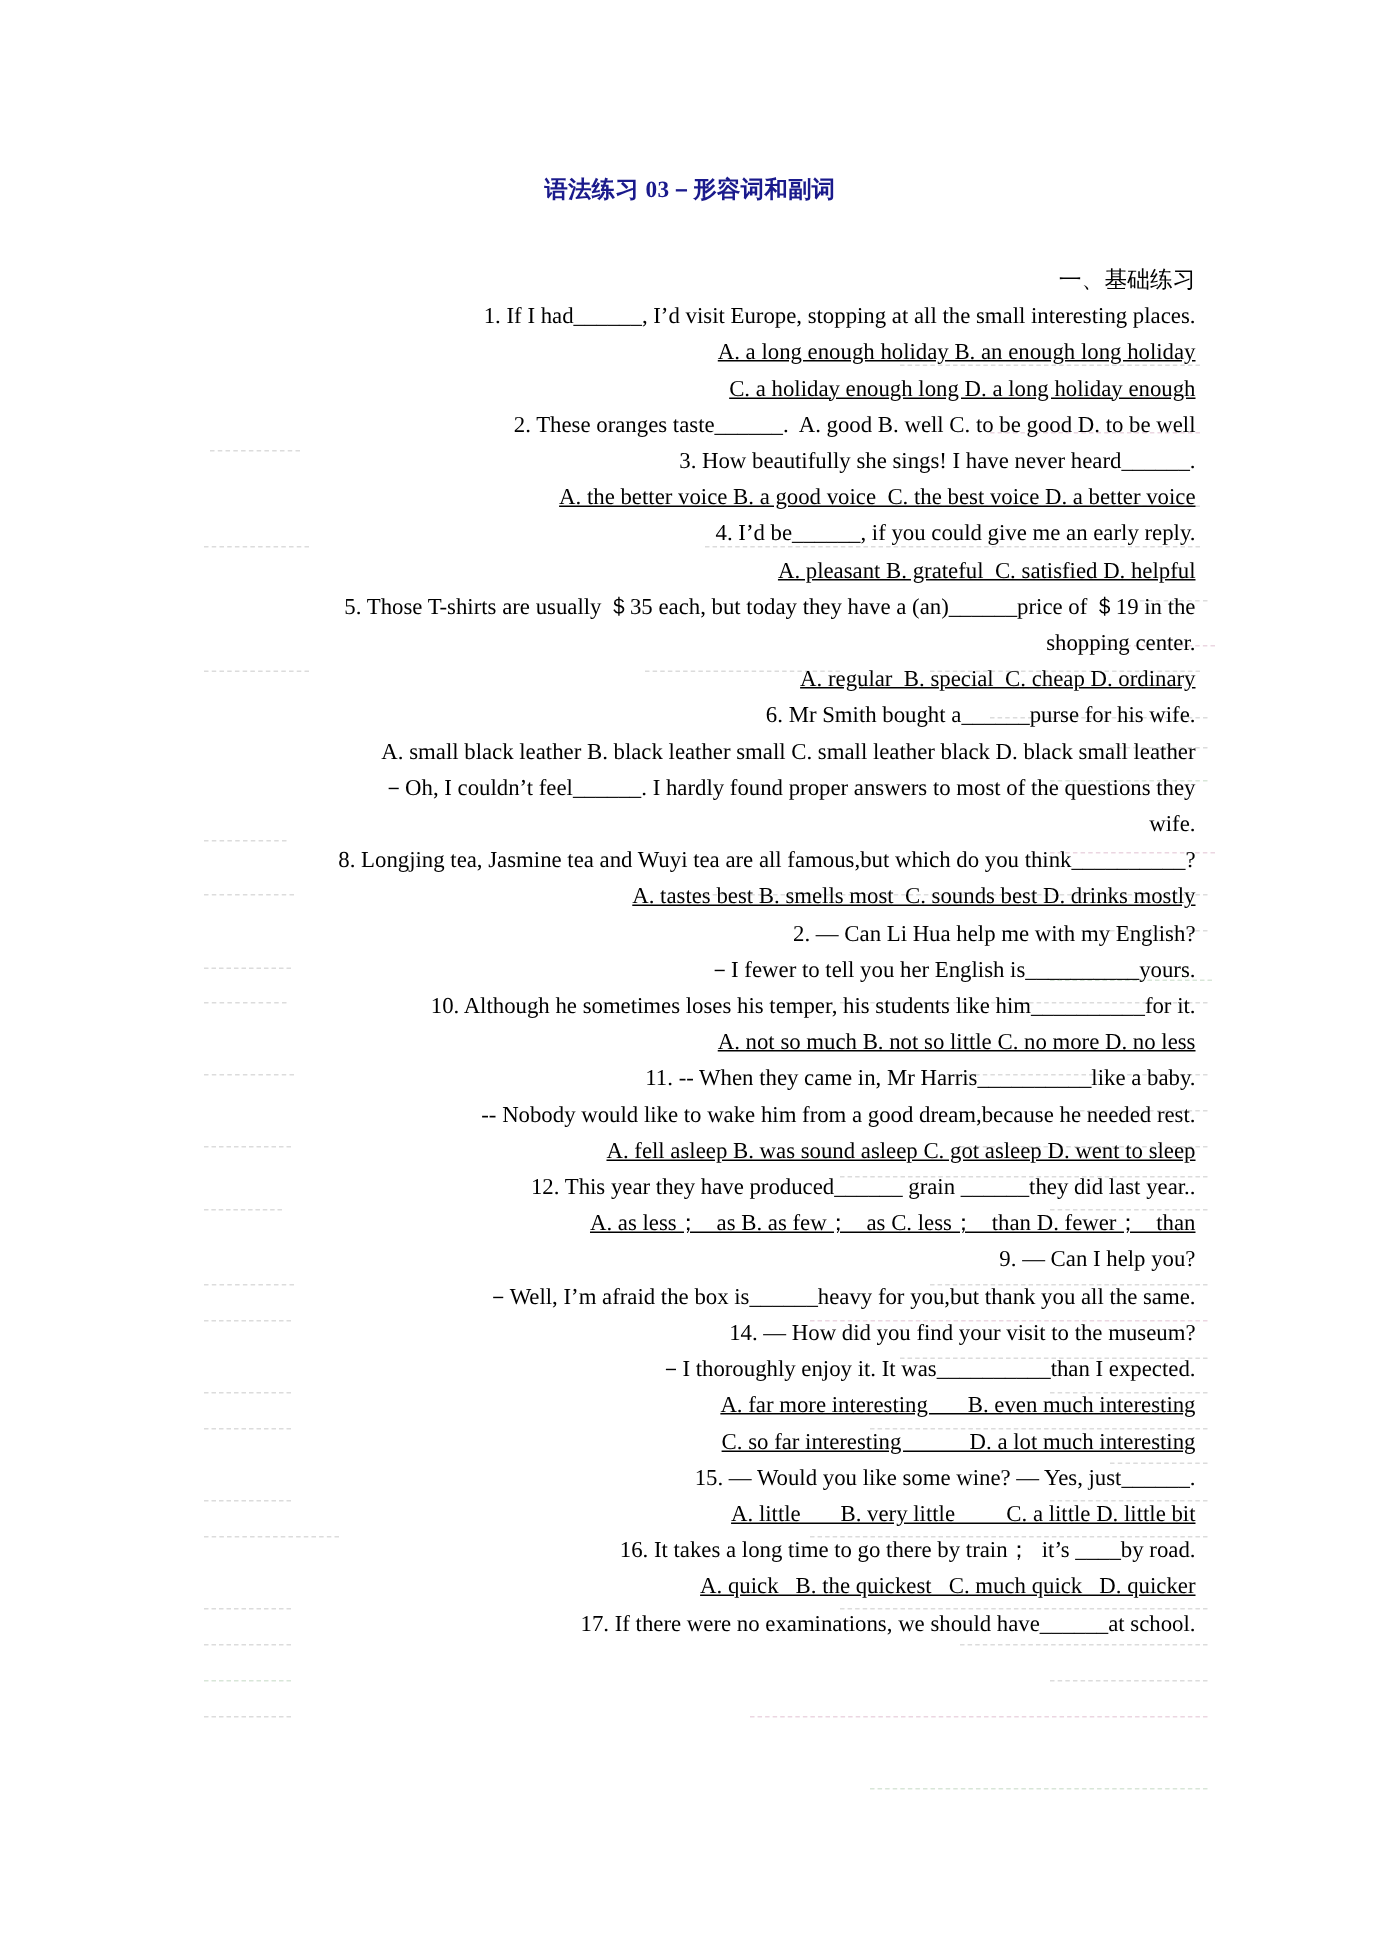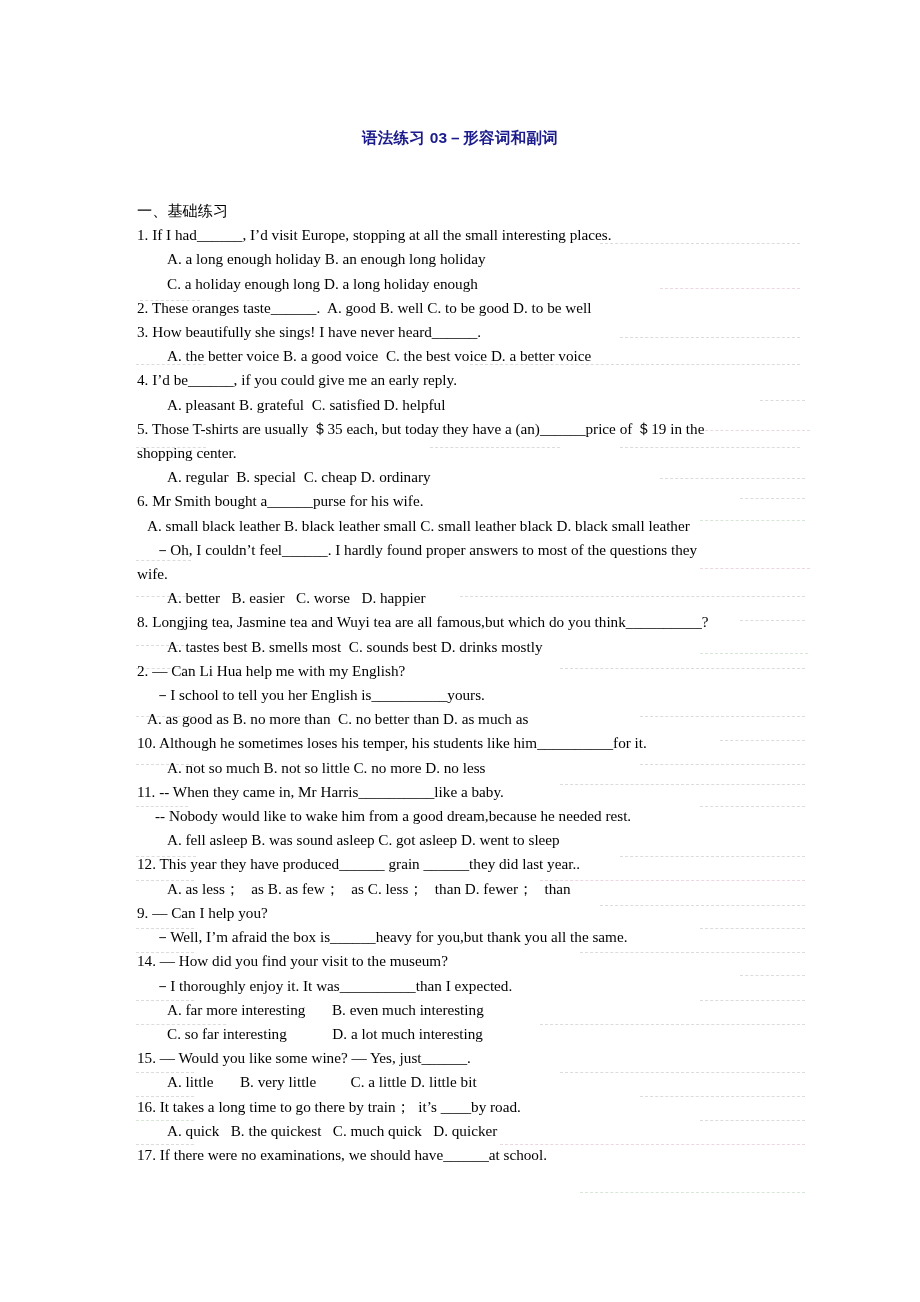--- a/index.html
+++ b/index.html
@@ -41,43 +41,44 @@
     z-index: 1;
     padding: 0;
   }
 
   .doc-title {
     text-align: center;
     color: #1a1a8c;
     font-weight: bold;
     font-size: 15.5px;
     letter-spacing: 0.3px;
-    margin: 16px;
+    margin: 4px;
     padding-top: 112px;
     padding-bottom: 0;
-    font-family: Liberation Sans, sans-serif;
+    font-family: Liberation Serif, serif;
   }
 
   .body-block {
     margin: 0;
     padding: 34px 0 0 137px;
     width: 660px;
   }
 
   .line {
     font-size: 15.2px;
     line-height: 24.2px;
     white-space: pre-wrap;
     margin: 0;
     padding: 0;
+    text-align: right;
   }
   .line.section-head {
     font-size: 15.2px;
   }
-  .line.indent1 { padding-left: 30px; }
+  .line.indent1 { padding-left: 30px; text-decoration: underline; }
   .line.indent-sm { padding-left: 10px; }
   .line.indent-dash { padding-left: 18px; }
   .line.wrap { padding-left: 0; }
 </style>
 </head>
 <body>
 
 <div id="artifact-layer">
     <div class="artifact-rule gray" style="left: 600px; top: 243px; width: 200px;"></div>
     <div class="artifact-rule pink" style="left: 660px; top: 288px; width: 140px;"></div>
@@ -150,26 +151,24 @@
         <div class="line indent1">A. the better voice B. a good voice  C. the best voice D. a better voice</div>
         <div class="line ">4. I’d be______, if you could give me an early reply.</div>
         <div class="line indent1">A. pleasant B. grateful  C. satisfied D. helpful</div>
         <div class="line ">5. Those T-shirts are usually ＄35 each, but today they have a (an)______price of ＄19 in the</div>
         <div class="line wrap">shopping center.</div>
         <div class="line indent1">A. regular  B. special  C. cheap D. ordinary</div>
         <div class="line ">6. Mr Smith bought a______purse for his wife.</div>
         <div class="line indent-sm">A. small black leather B. black leather small C. small leather black D. black small leather</div>
         <div class="line indent-dash">－Oh, I couldn’t feel______. I hardly found proper answers to most of the questions they</div>
         <div class="line wrap">wife.</div>
-        <div class="line indent1">A. better   B. easier   C. worse   D. happier</div>
         <div class="line ">8. Longjing tea, Jasmine tea and Wuyi tea are all famous,but which do you think__________?</div>
         <div class="line indent1">A. tastes best B. smells most  C. sounds best D. drinks mostly</div>
         <div class="line ">2. — Can Li Hua help me with my English?</div>
-        <div class="line indent-dash">－I school to tell you her English is__________yours.</div>
-        <div class="line indent-sm">A. as good as B. no more than  C. no better than D. as much as</div>
+        <div class="line indent-dash">－I fewer to tell you her English is__________yours.</div>
         <div class="line ">10. Although he sometimes loses his temper, his students like him__________for it.</div>
         <div class="line indent1">A. not so much B. not so little C. no more D. no less</div>
         <div class="line ">11. -- When they came in, Mr Harris__________like a baby.</div>
         <div class="line indent-dash">-- Nobody would like to wake him from a good dream,because he needed rest.</div>
         <div class="line indent1">A. fell asleep B. was sound asleep C. got asleep D. went to sleep</div>
         <div class="line ">12. This year they have produced______ grain ______they did last year..</div>
         <div class="line indent1">A. as less；   as B. as few；   as C. less；   than D. fewer；   than</div>
         <div class="line ">9. — Can I help you?</div>
         <div class="line indent-dash">－Well, I’m afraid the box is______heavy for you,but thank you all the same.</div>
         <div class="line ">14. — How did you find your visit to the museum?</div>

